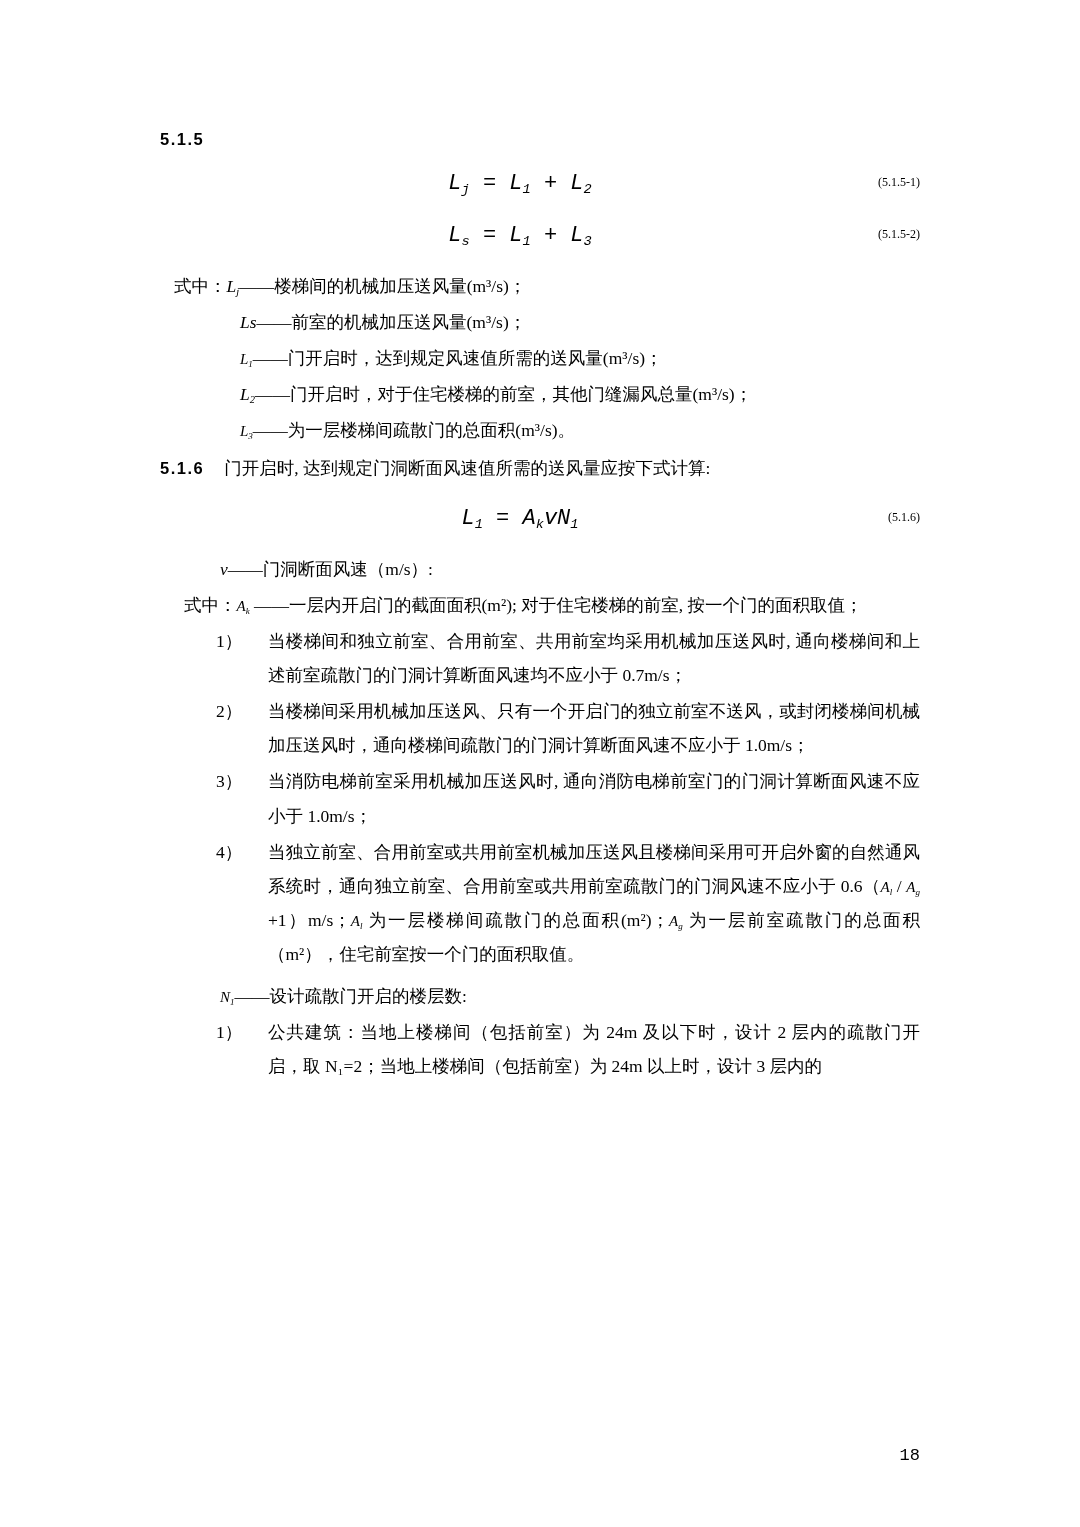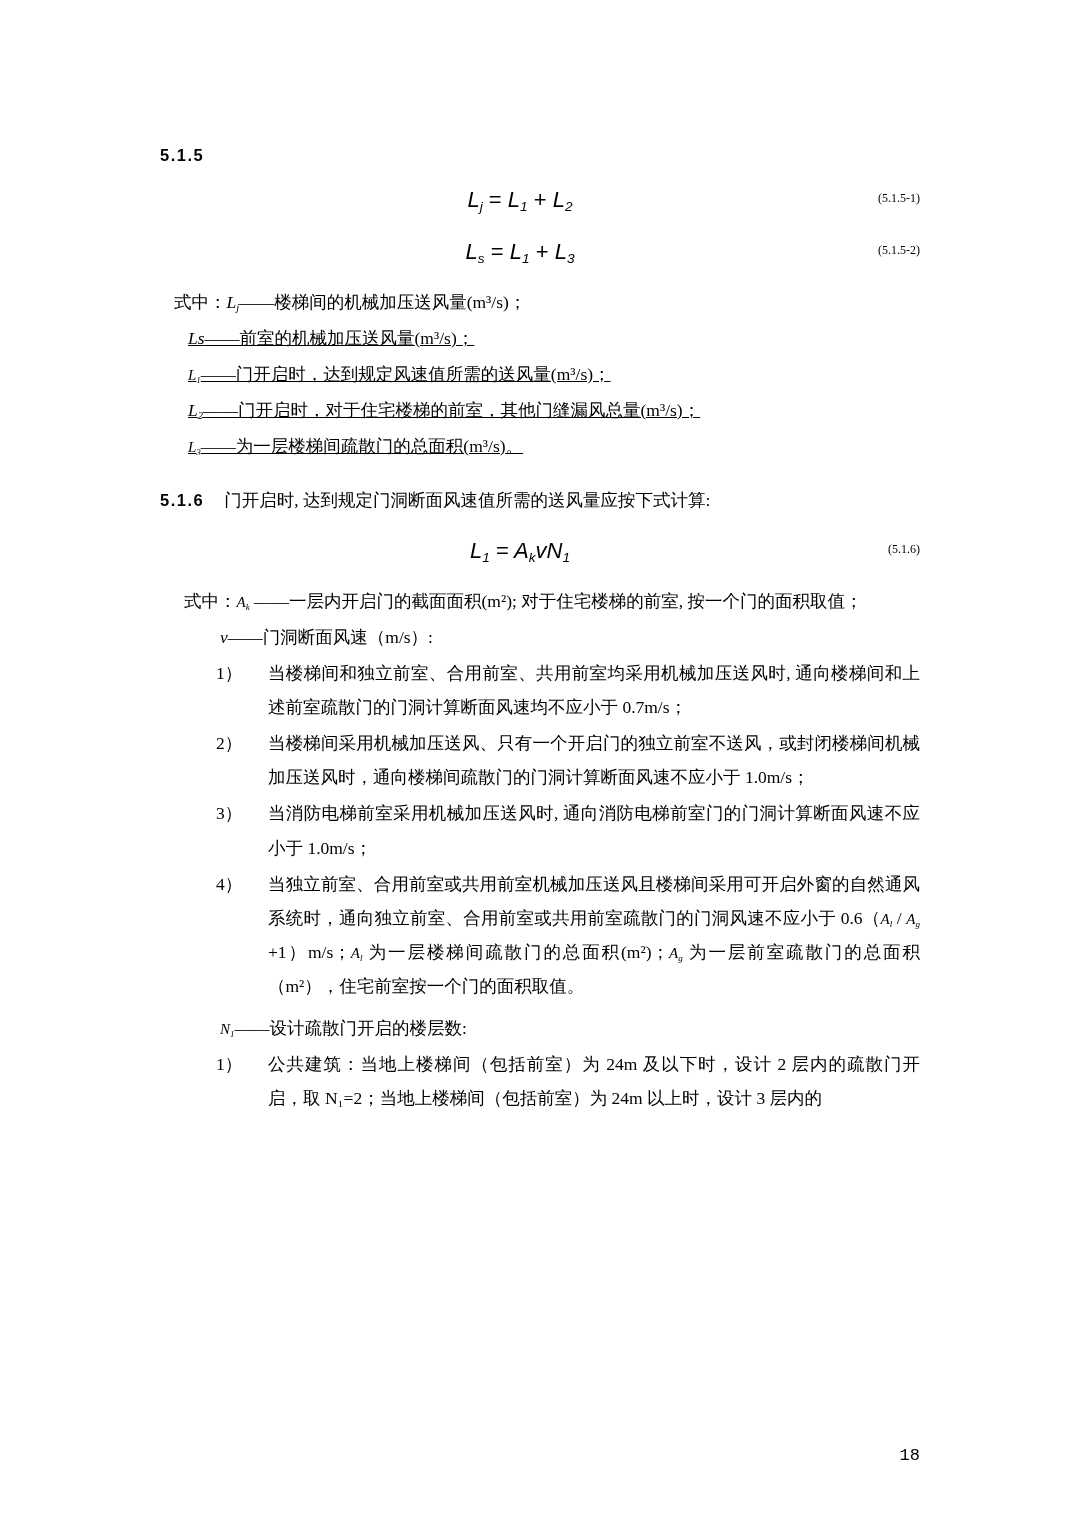--- a/index.html
+++ b/index.html
@@ -17,21 +17,21 @@
     height: 1527px;
     background: #ffffff;
     box-sizing: border-box;
     padding: 130px 160px 60px 160px;
     overflow: hidden;
   }
   .clause {
     display: flex;
     align-items: baseline;
     font-size: 17.5px;
-    margin-top: 16px;
+    margin-top: 0;
     margin-bottom: 4px;
     text-align: center;
   }
   .clause-num {
     font-family: "Liberation Sans", sans-serif;
     font-weight: bold;
     font-size: 16.5px;
     letter-spacing: 1.5px;
     white-space: nowrap;
   }
@@ -41,21 +41,21 @@
     line-height: 1.7;
   }
   .formula-row {
     position: relative;
     display: block;
     text-align: center;
     margin: 22px 0 10px 0;
     height: 30px;
   }
   .formula {
-    font-family: Liberation Sans, sans-serif;
+    font-family: Liberation Mono, monospace;
     font-style: italic;
     font-size: 22px;
     display: inline-block;
     margin-left: -40px;
   }
   .formula .rm { font-style: normal; }
   .formula sub {
     font-size: 0.62em;
     font-style: italic;
     vertical-align: -0.32em;
@@ -68,22 +68,21 @@
     font-style: normal;
     font-family: "Liberation Serif", serif;
   }
   .def-line {
     font-size: 17.5px;
     line-height: 2.05;
     margin-left: 14px;
     white-space: nowrap;
   }
   .def-line.indented {
-    margin-left: 28px;
-    text-decoration: underline;
+    margin-left: 80px;
   }
   .var {
     font-style: italic;
     font-family: "Liberation Serif", serif;
   }
   .var-big {
     font-style: italic;
     font-size: 15px;
     font-family: "Liberation Serif", serif;
   }
@@ -182,28 +181,28 @@
 
   <div class="formula-row">
     <span class="formula">
       L<sub>1</sub> <span class="rm">=</span> A<sub>k</sub>vN<sub>1</sub>
     </span>
     <span class="formula-num">(5.1.6)</span>
   </div>
 
   <div class="gap-sm"></div>
 
+  <div class="shiz" style="margin-left:60px">
+    <span class="var">v</span><span>——门洞断面风速（m/s）:</span>
+  </div>
+
   <div class="shiz" style="margin-left:24px">
     <span>式中：</span><span class="var-big">A<sub>k</sub></span> <span>——一层内开启门的截面面积(m²); 对于住宅楼梯的前室, 按一个门的面积取值；</span>
   </div>
 
-  <div class="shiz" style="margin-left:60px">
-    <span class="var">v</span><span>——门洞断面风速（m/s）:</span>
-  </div>
-
   <div class="list">
     <div class="li">
       <span class="li-marker">1）</span>
       <span class="li-body">当楼梯间和独立前室、合用前室、共用前室均采用机械加压送风时, 通向楼梯间和上述前室疏散门的门洞计算断面风速均不应小于 0.7m/s；</span>
     </div>
     <div class="li">
       <span class="li-marker">2）</span>
       <span class="li-body">当楼梯间采用机械加压送风、只有一个开启门的独立前室不送风，或封闭楼梯间机械加压送风时，通向楼梯间疏散门的门洞计算断面风速不应小于 1.0m/s；</span>
     </div>
     <div class="li">

